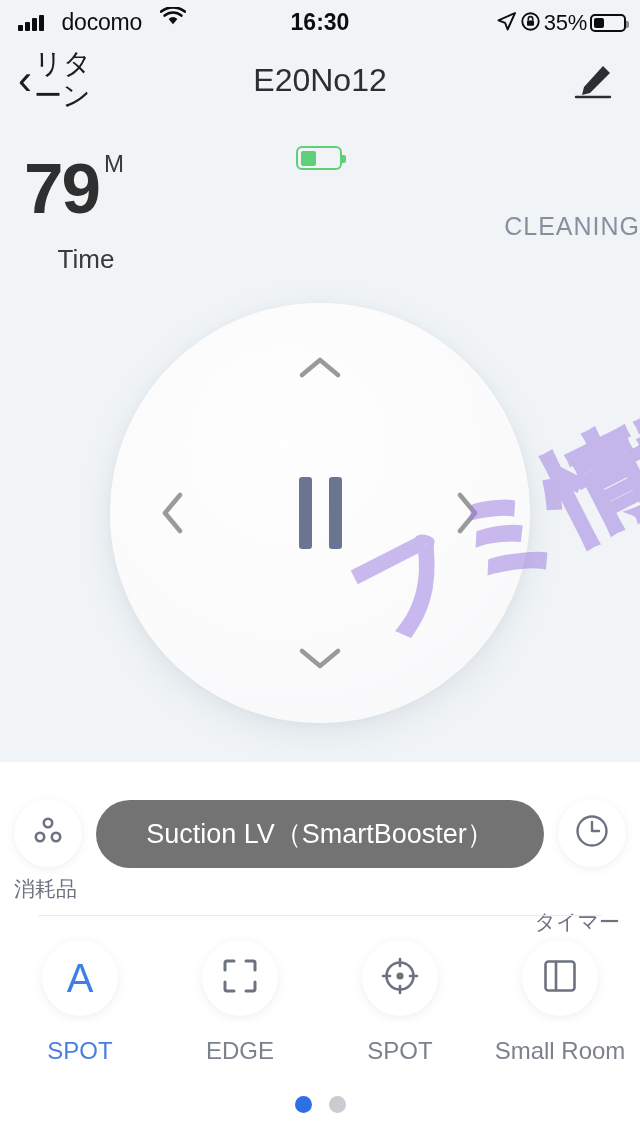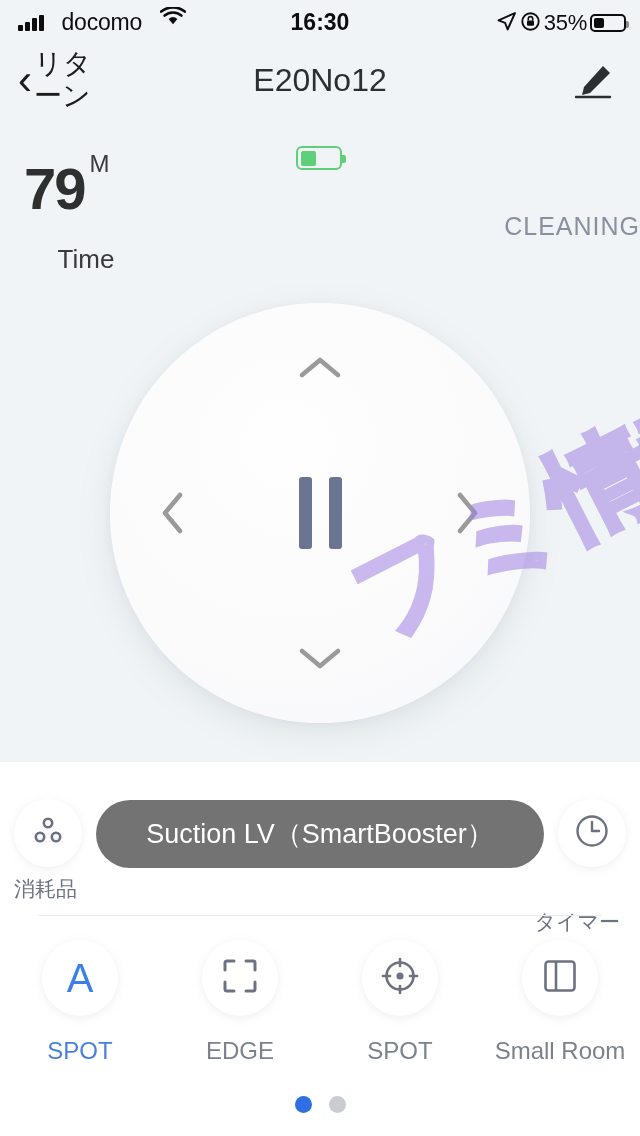--- a/index.html
+++ b/index.html
@@ -81,21 +81,21 @@
   }
   .edit-icon {
     position:absolute; right:22px; top:62px;
     width:48px; height:40px; cursor:pointer;
   }
 
   
   .time-block { position:absolute; left:24px; top:148px; }
   .time-row { display:flex; align-items:flex-start; }
   .time-num {
-    font-size:58px; font-weight:bold; color:#2f2f2f;
+    font-size:71px; font-weight:bold; color:#2f2f2f;
     line-height:82px; letter-spacing:-2px;
   }
   .time-unit {
     font-size:24px; color:#3a3a3a; margin-left:5px;
     margin-top:4px; line-height:24px;
   }
   .time-label {
     font-size:26px; color:#3a3a3a; text-align:center;
     margin-top:14px; width:124px;
   }

